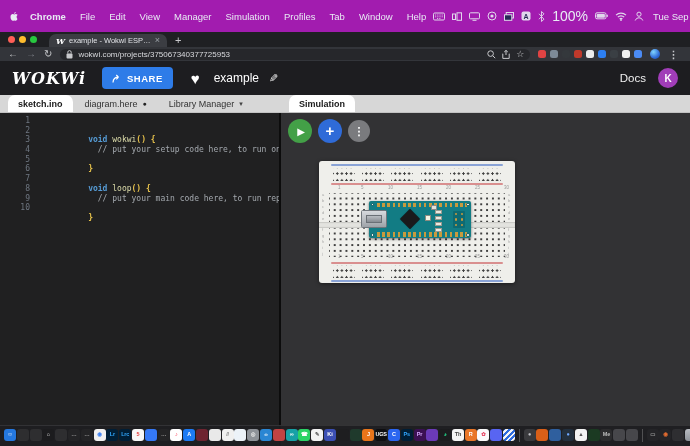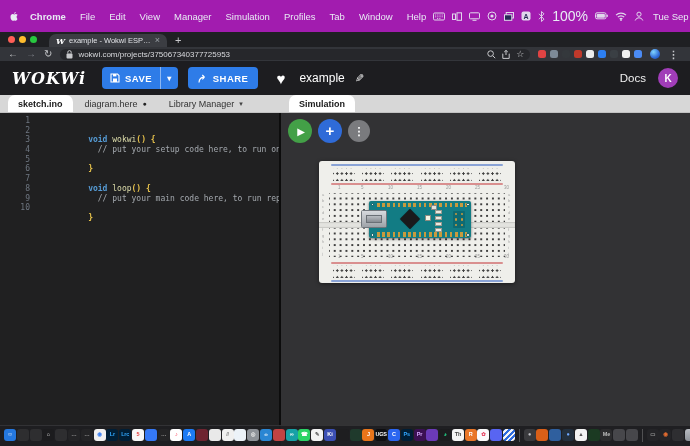--- a/index.html
+++ b/index.html
@@ -261,31 +261,20 @@
         <span class="ext" style="background: rgb(58, 63, 68);"></span>
         <span class="ext" style="background: rgb(240, 240, 240);"></span>
         <span class="ext" style="background: rgb(75, 139, 245);"></span>
       </span>
     <span class="profile"></span>
     <span class="tbmenu">⋮</span>
   </div>
 
   <div class="appheader">
     <span class="logo">WOKWi</span>
-    <button class="btn savebtn">
-      <span class="main">
-        <svg width="10" height="10" viewBox="0 0 10 10">
-            <path d="M1 1 h6.5 L9 2.5 V9 H1 Z" fill="none" stroke="#fff" stroke-width="1.1"></path>
-            <rect x="3" y="5.5" width="4" height="3.5" fill="#fff"></rect>
-            <rect x="3" y="1" width="3.4" height="2.4" fill="#fff"></rect>
-          </svg>
-        <span>SAVE</span>
-      </span>
-      <span class="caret">▾</span>
-    </button>
     <button class="btn sharebtn">
       <svg width="10" height="9" viewBox="0 0 10 9">
           <path d="M1 8.5 C1.2 4.5 4 3.2 6.5 3.2 M6.5 3.2 L4.3 1 M6.5 3.2 L4.3 5.4" fill="none" stroke="#fff" stroke-width="1.2"></path>
         </svg>
       <span>SHARE</span>
     </button>
     <span class="heart">♥</span>
     <span class="projname">example</span>
     <span class="editpen">✎</span>
     <span class="hright">

